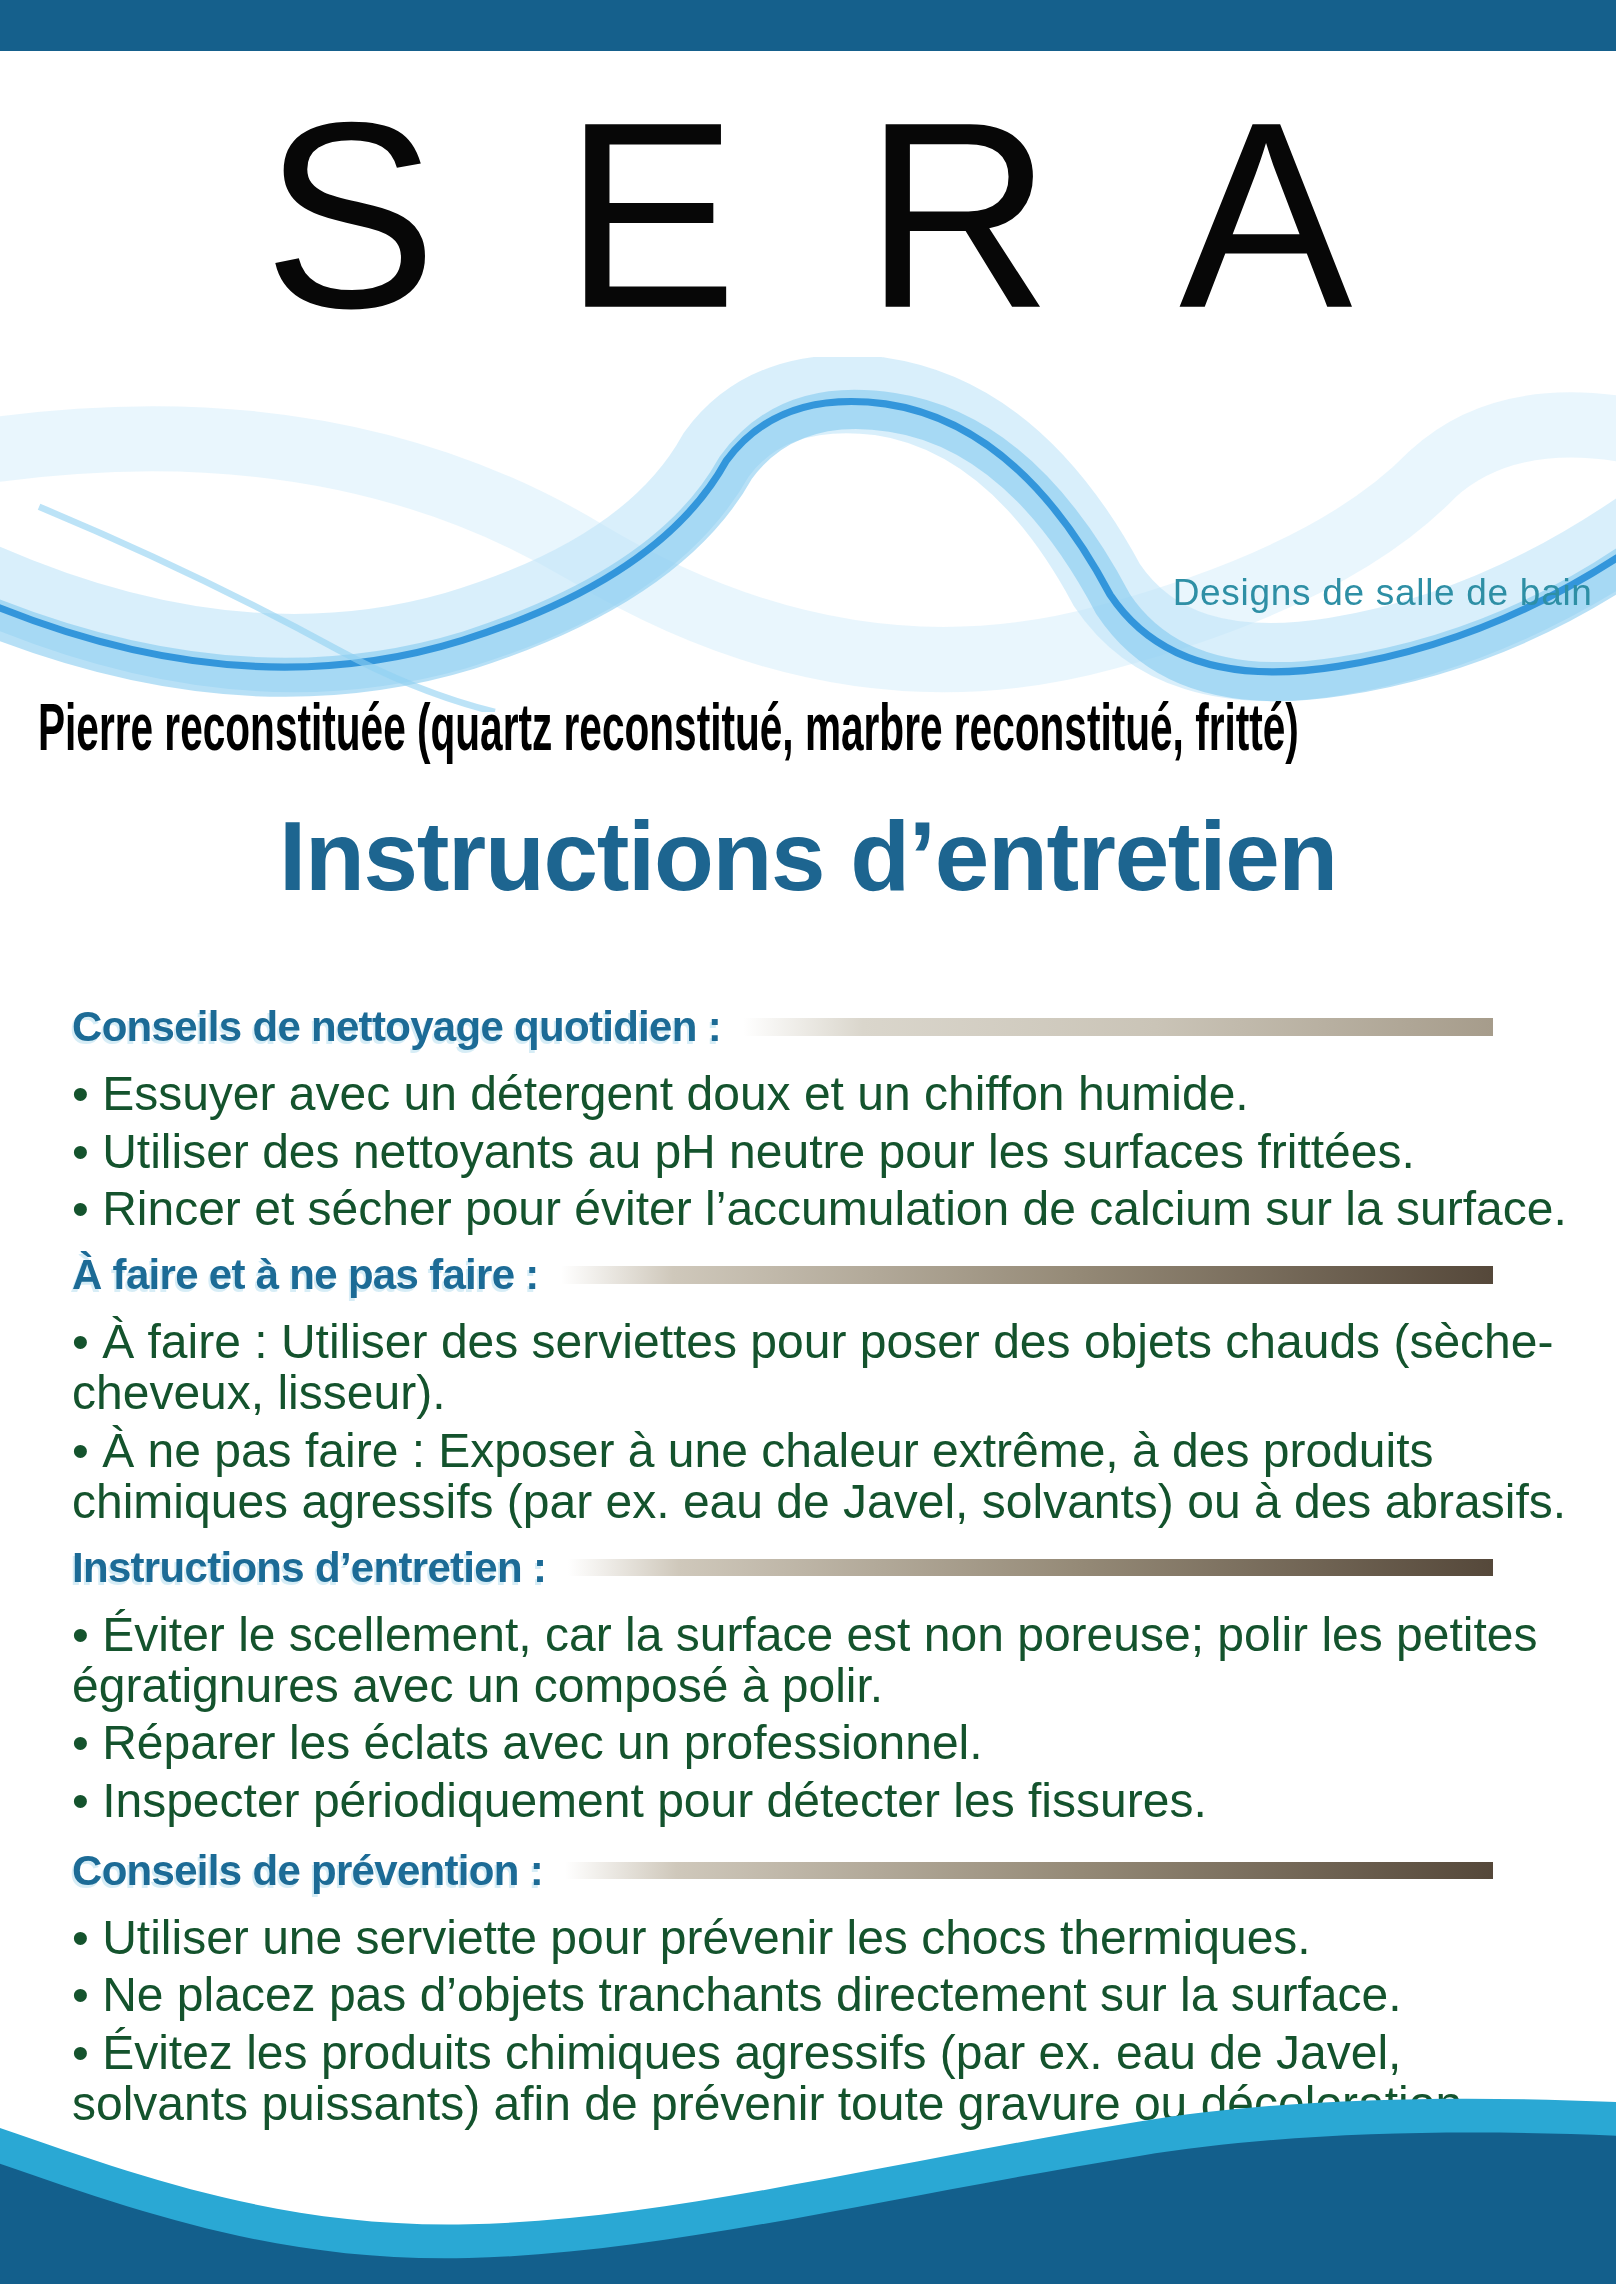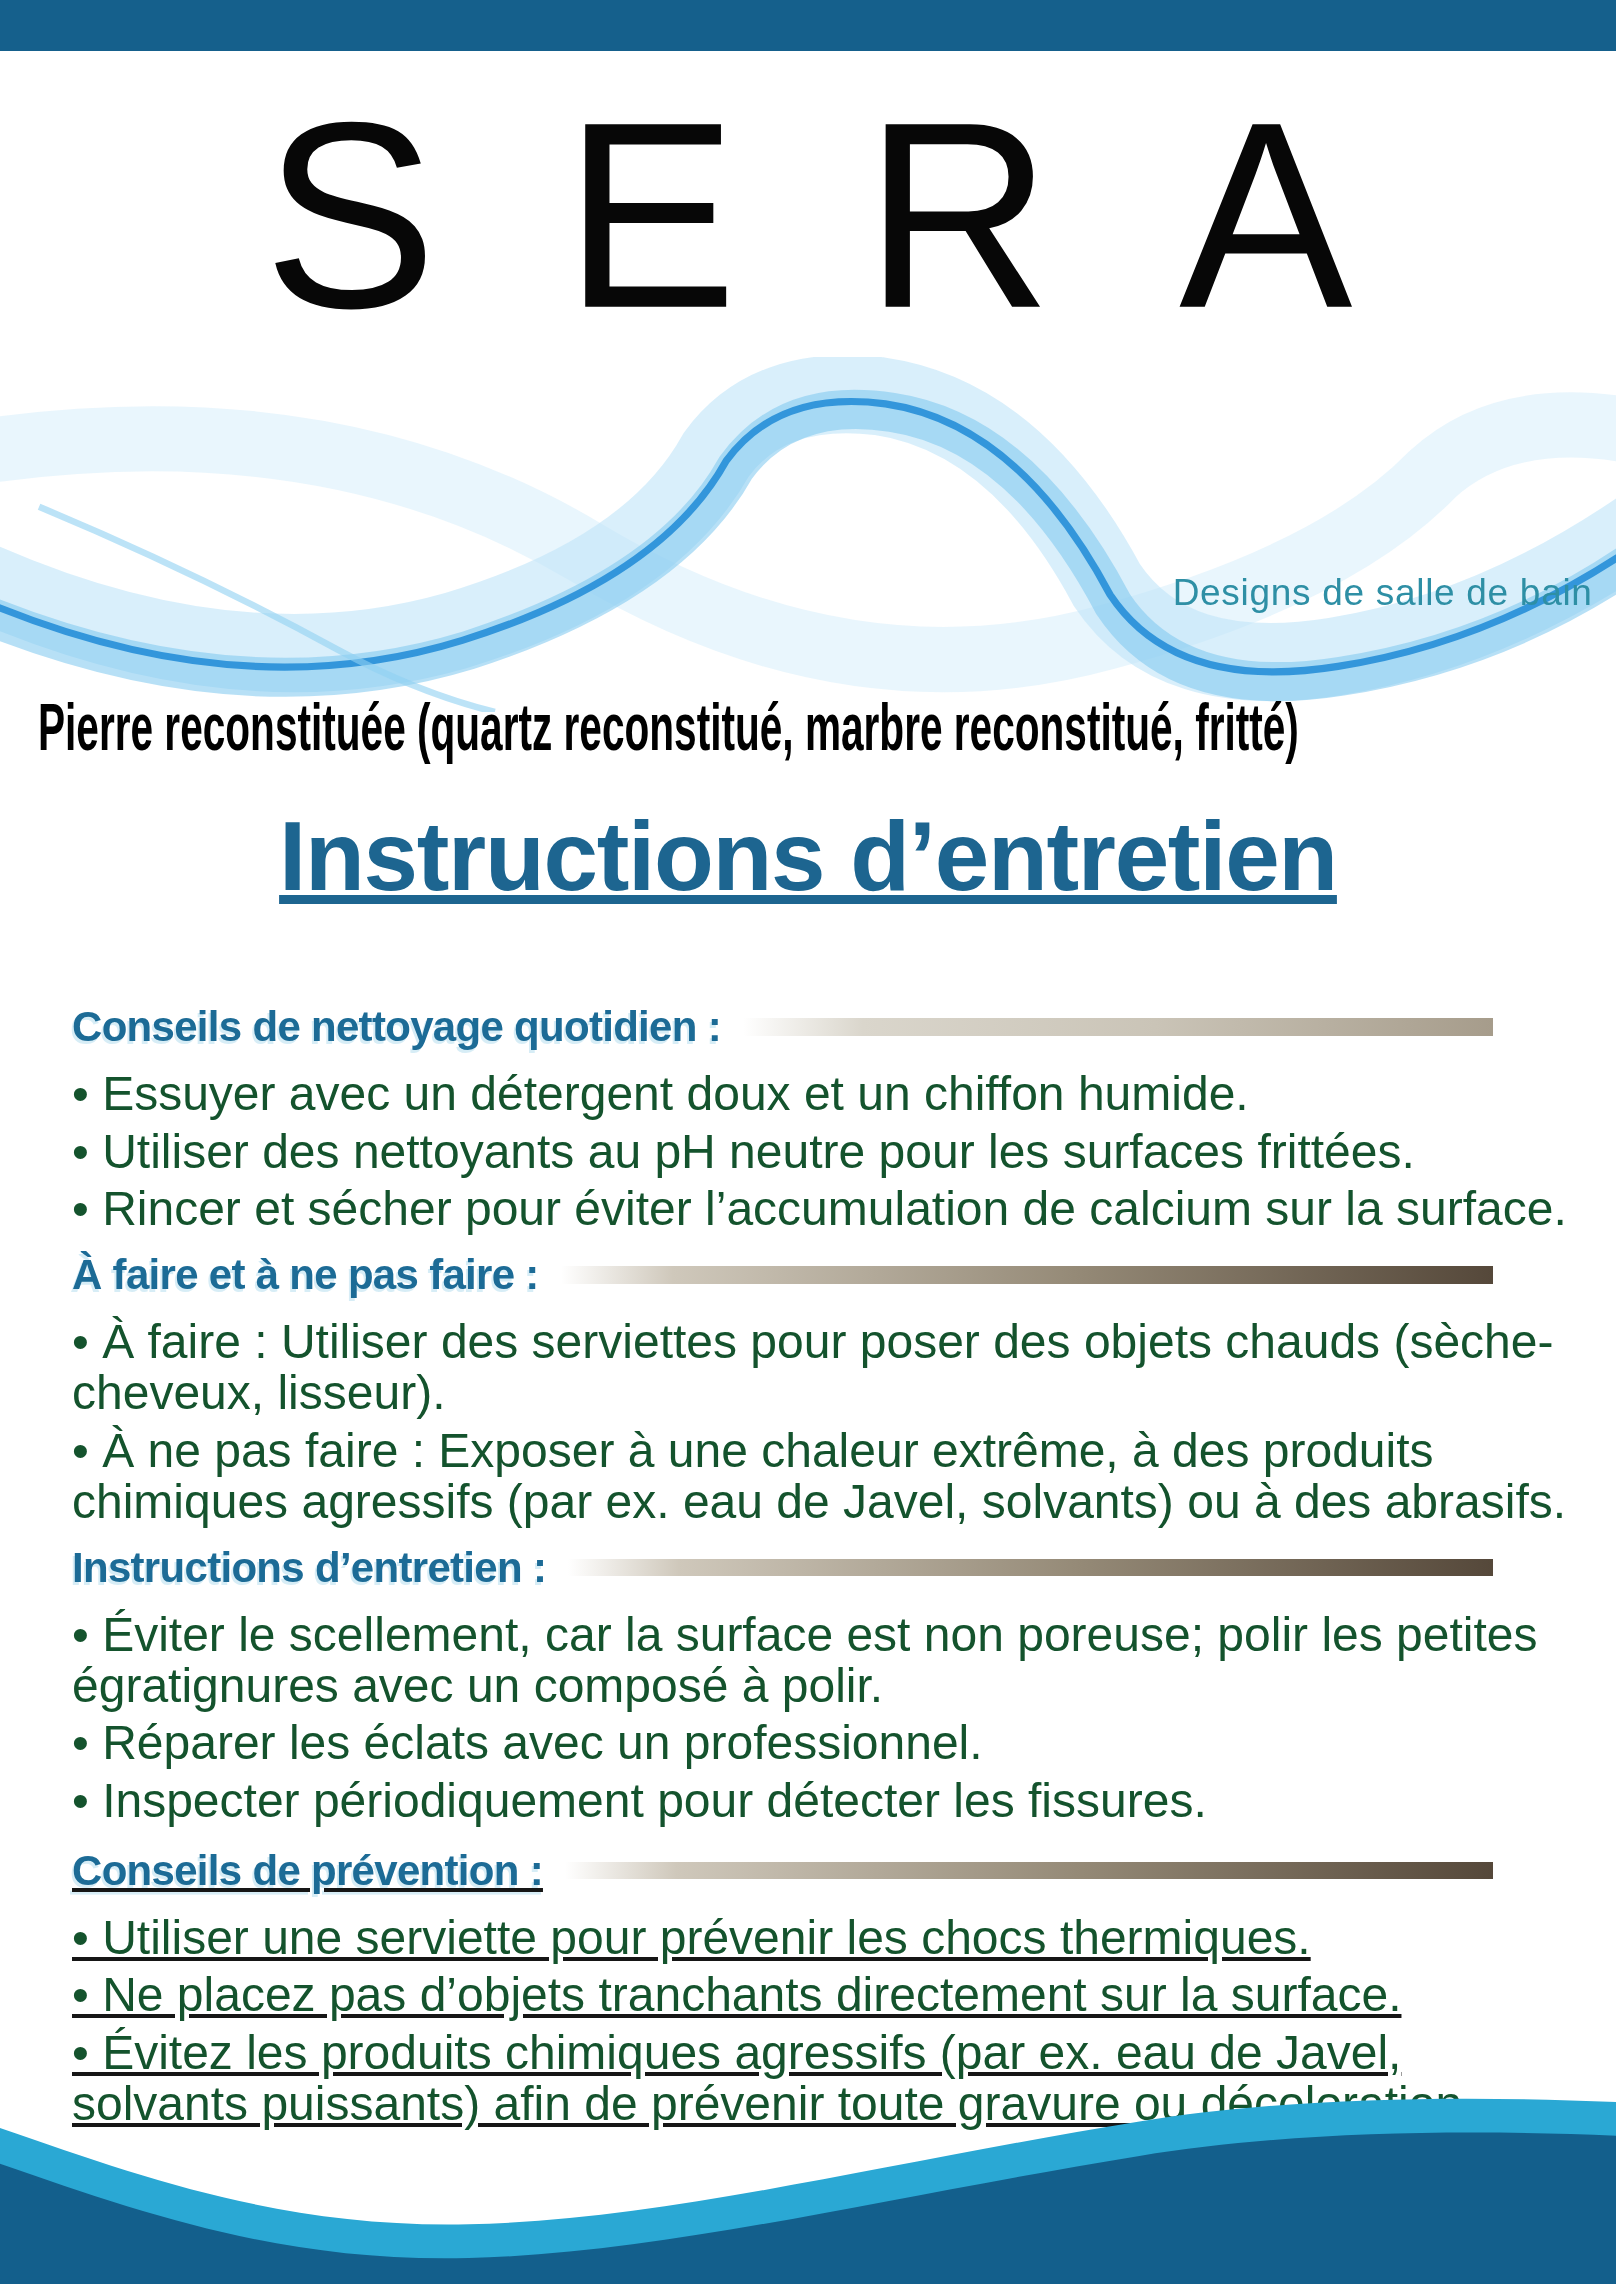--- a/index.html
+++ b/index.html
@@ -26,27 +26,26 @@
   .material{
     position:absolute;top:689px;left:38px;width:1563px;
     font-size:66px;font-weight:700;color:#000;
     white-space:nowrap;transform:scaleX(0.615);transform-origin:0 50%;
     letter-spacing:0px;
   }
   .maintitle{
     position:absolute;top:800px;left:0;width:100%;
     text-align:center;font-size:98px;font-weight:700;color:#1d6590;
     letter-spacing:-1.3px;
-    text-decoration:underline;
   }
   .content{
     position:absolute;top:1003px;left:72px;right:38px;
   }
   .section{margin-bottom:17px;}
-  .section.extra-gap{margin-top:21px;text-decoration:underline;}
+  .section.extra-gap{margin-top:21px;}
   .headrow{
     display:flex;align-items:center;margin-bottom:17px;margin-right:85px;gap:13px;
   }
   .shead{
     font-size:42px;font-weight:700;color:#1c6b96;white-space:nowrap;
     letter-spacing:-0.7px;
     text-shadow:-2px 2.6px 0 rgba(150,208,232,0.38);
   }
   .bar{flex:1;height:17.6px;margin-left:9px;min-width:78px;}
   .bar-light{background:linear-gradient(90deg,rgba(255,255,255,0) 0%,#dad6cc 16%,#cac4b7 55%,#a69c8b 100%);}

